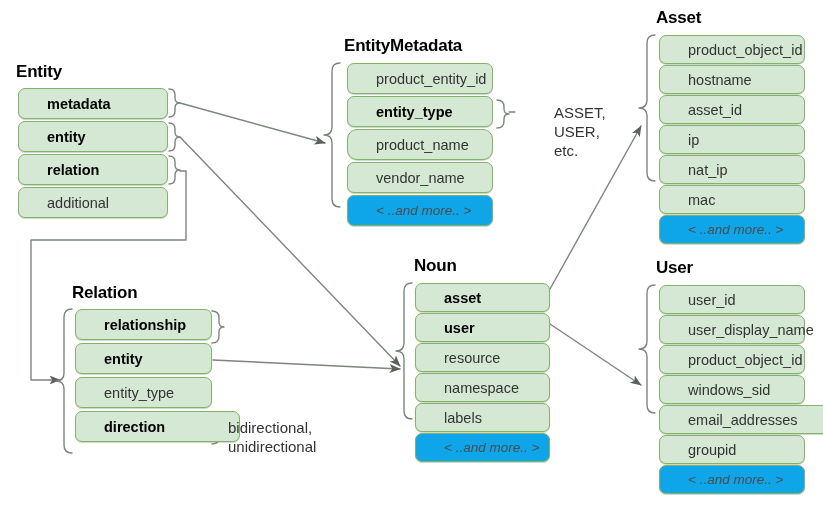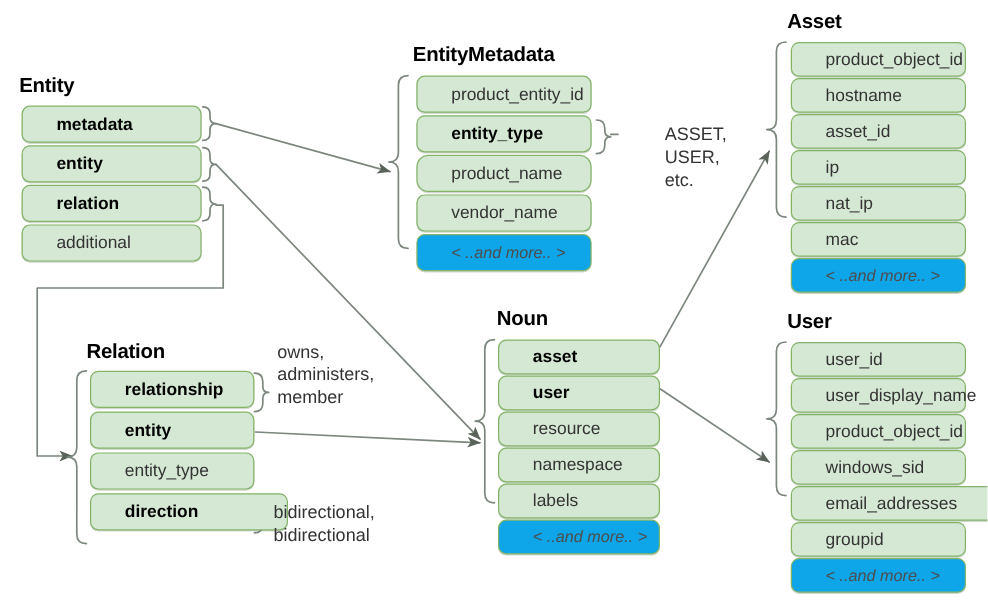--- a/index.html
+++ b/index.html
@@ -151,29 +151,24 @@
   </div>
 
   <div class="group">
     <div class="group-title" style="left:72px; top:283px;">Relation</div>
     <div class="row bold" style="left:75px; top:309px; width:137px; height:31px;">relationship</div>
     <div class="row bold" style="left:75px; top:343px; width:137px; height:31px;">entity</div>
     <div class="row" style="left:75px; top:377px; width:137px; height:31px;">entity_type</div>
     <div class="row bold" style="left:75px; top:411px; width:165px; height:31px;">direction</div>
   </div>
 
-  <div class="note" style="left:231px; top:284px;">
-    <div>owns,</div>
-    <div>administers,</div>
-    <div>member</div>
-  </div>
 
   <div class="note" style="left:228px; top:418px;">
     <div>bidirectional,</div>
-    <div>bidirectional</div>
+    <div>unidirectional</div>
   </div>
 
   <div class="group">
     <div class="group-title" style="left:414px; top:256px;">Noun</div>
     <div class="row bold" style="left:415px; top:283px; width:135px; height:29px;">asset</div>
     <div class="row bold" style="left:415px; top:313px; width:135px; height:29px;">user</div>
     <div class="row" style="left:415px; top:343px; width:135px; height:29px;">resource</div>
     <div class="row" style="left:415px; top:373px; width:135px; height:29px;">namespace</div>
     <div class="row" style="left:415px; top:403px; width:135px; height:29px;">labels</div>
     <div class="row more" style="left:415px; top:433px; width:135px; height:29px;">&lt; ..and more.. &gt;</div>

